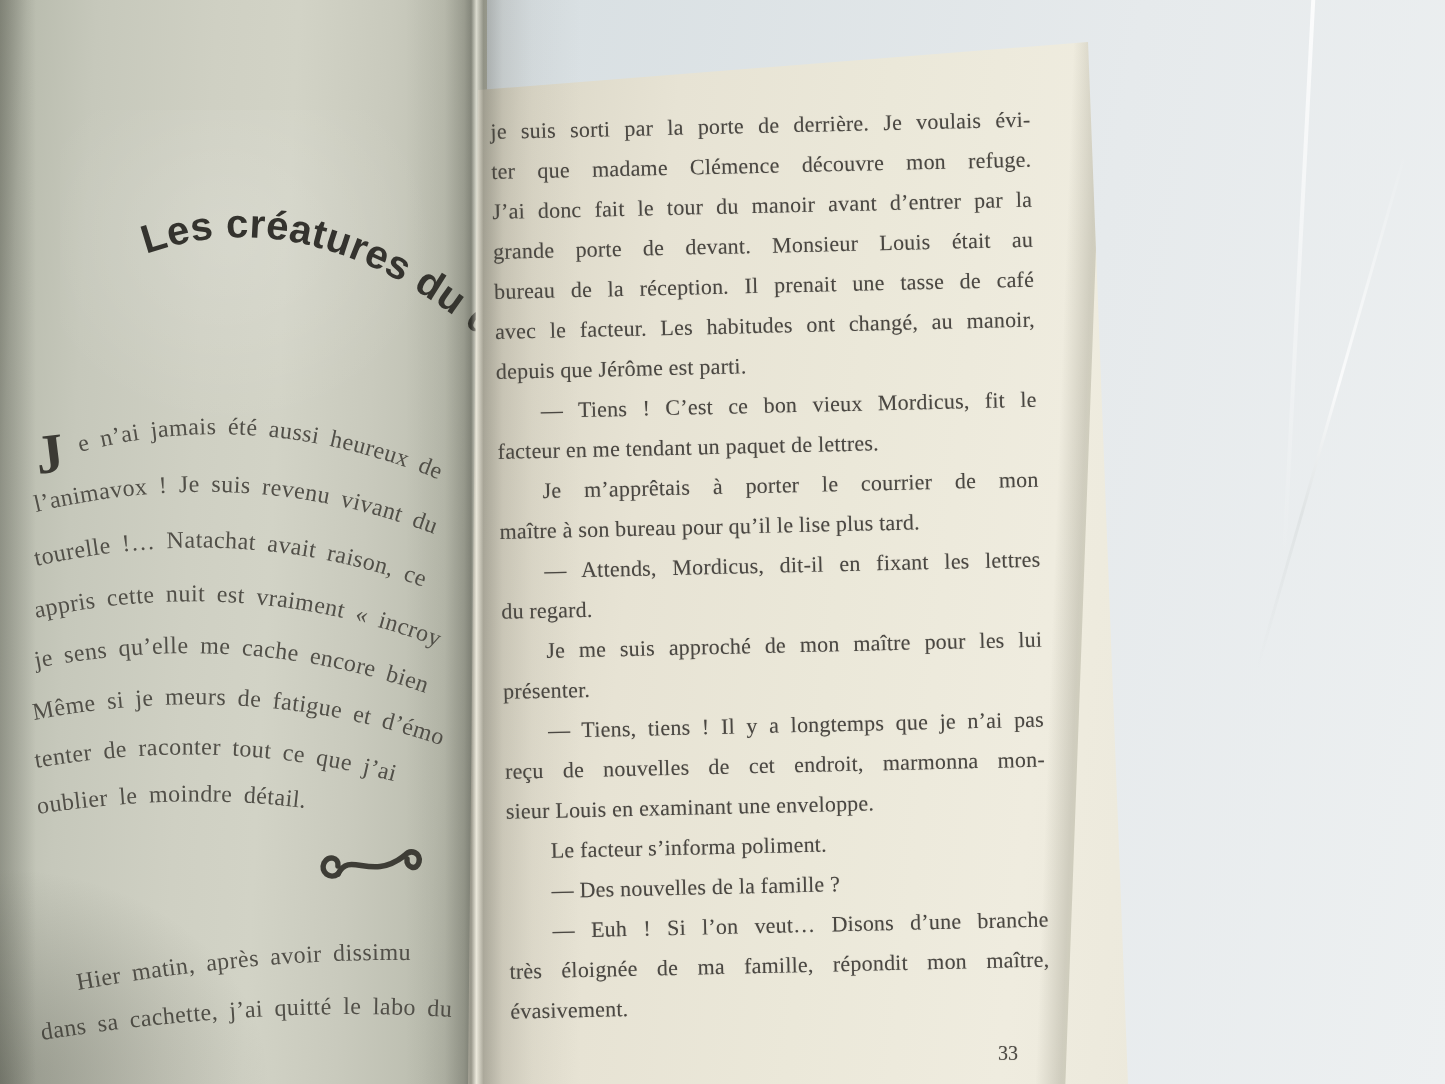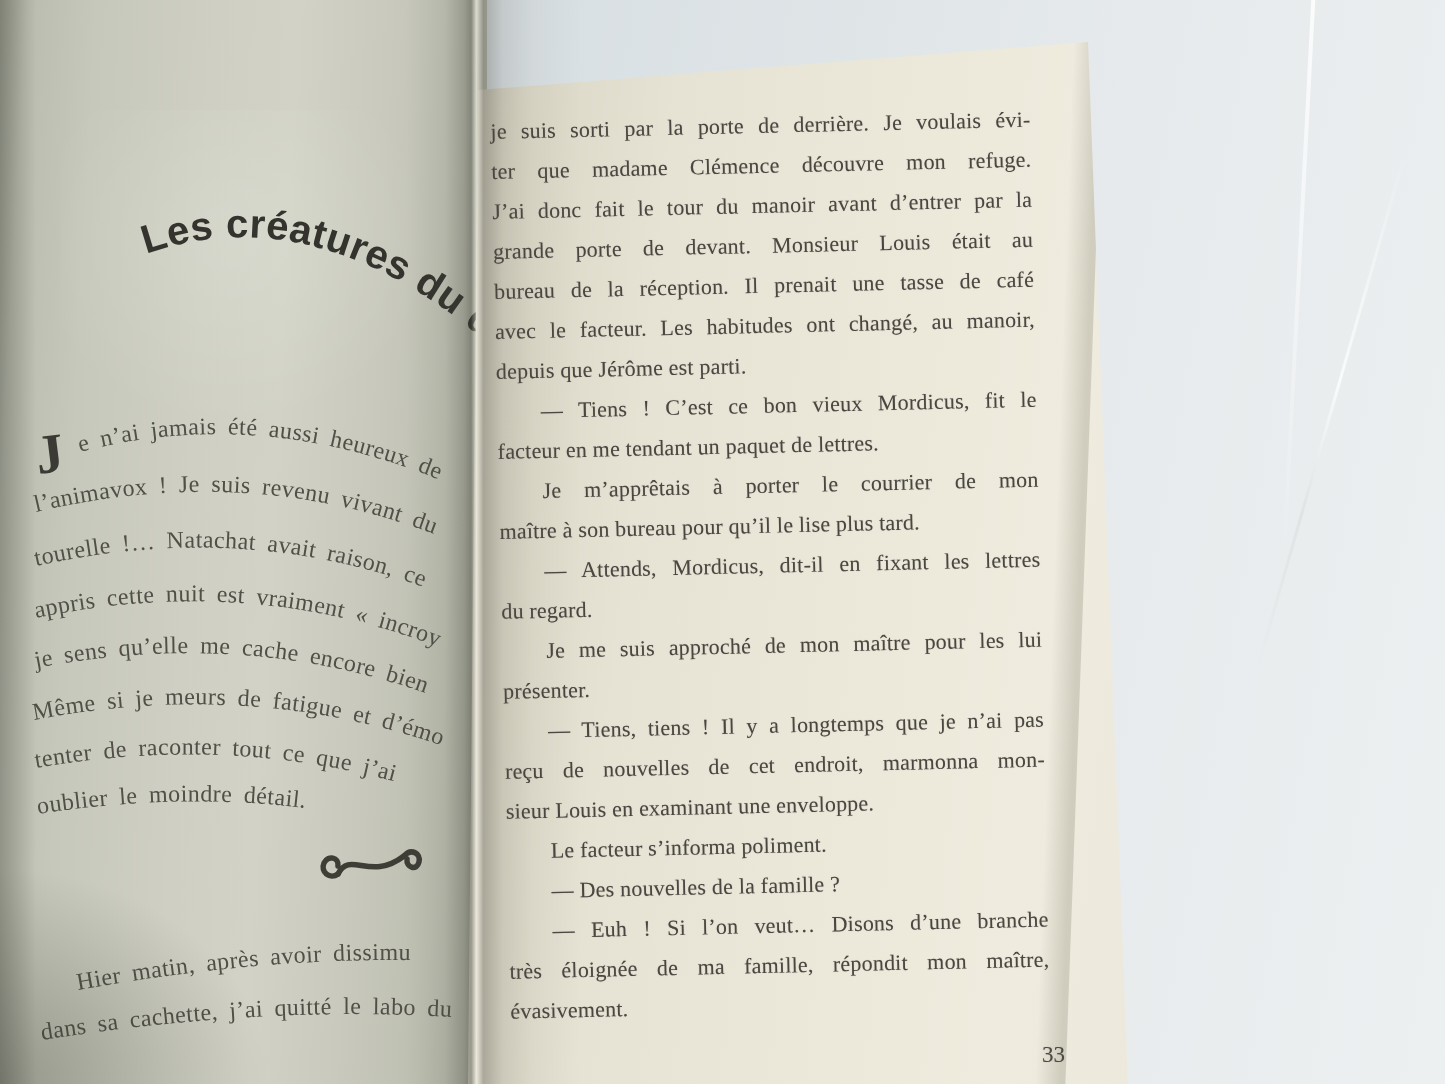--- a/index.html
+++ b/index.html
@@ -57,22 +57,22 @@
   .lp-drop{font-family:"Liberation Serif",serif;font-weight:700;font-size:56px;fill:#3b3a34;}
   .orn{stroke:#3e3d36;stroke-width:5.5;fill:none;stroke-linecap:round;}
   
   .right-text{position:absolute;left:22px;top:112px;width:540px;z-index:2;
     transform:rotate(-1.3deg);transform-origin:0 0;}
   .rl{font-size:22px;line-height:40px;height:40px;color:#4a4742;letter-spacing:.2px;
     text-align:justify;text-align-last:justify;white-space:nowrap;
     text-shadow:0 0 1px rgba(90,86,76,.35);}
   .rl.last{text-align-last:left;}
   .rl.ind{padding-left:44px;}
-  .page-number{position:absolute;left:530px;top:1042px;z-index:2;font-size:23px;color:#4d4a44;
-    text-shadow:0 0 1px rgba(90,86,76,.35);margin-left:44px;}
+  .page-number{position:absolute;left:530px;top:1042px;z-index:2;font-size:20px;color:#4d4a44;
+    text-shadow:0 0 1px rgba(90,86,76,.35);}
 </style>
 </head>
 <body>
 
 <div id="stage">
 
   <div class="crease-1"></div>
   <div class="crease-2"></div>
 
   <div class="left-page"></div>

